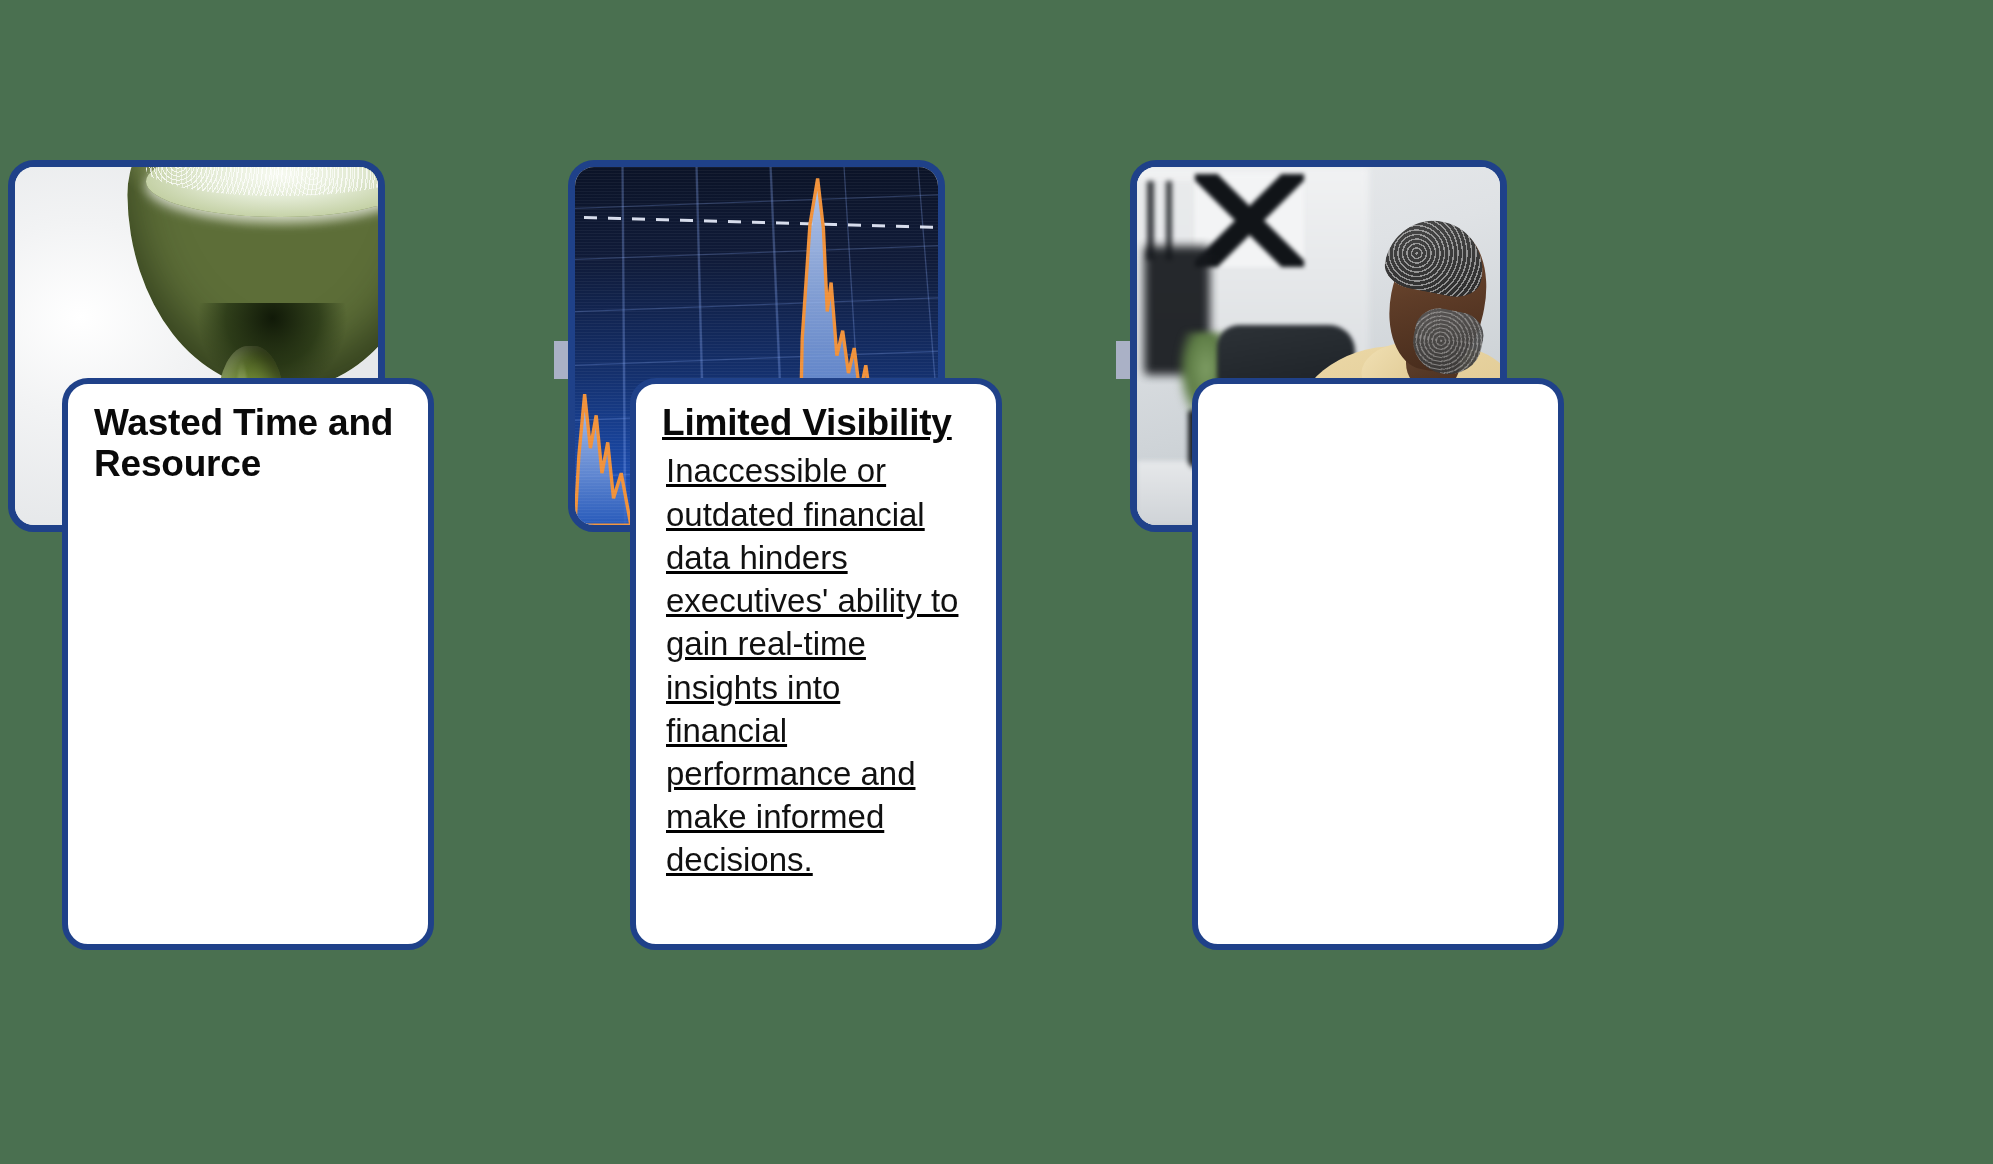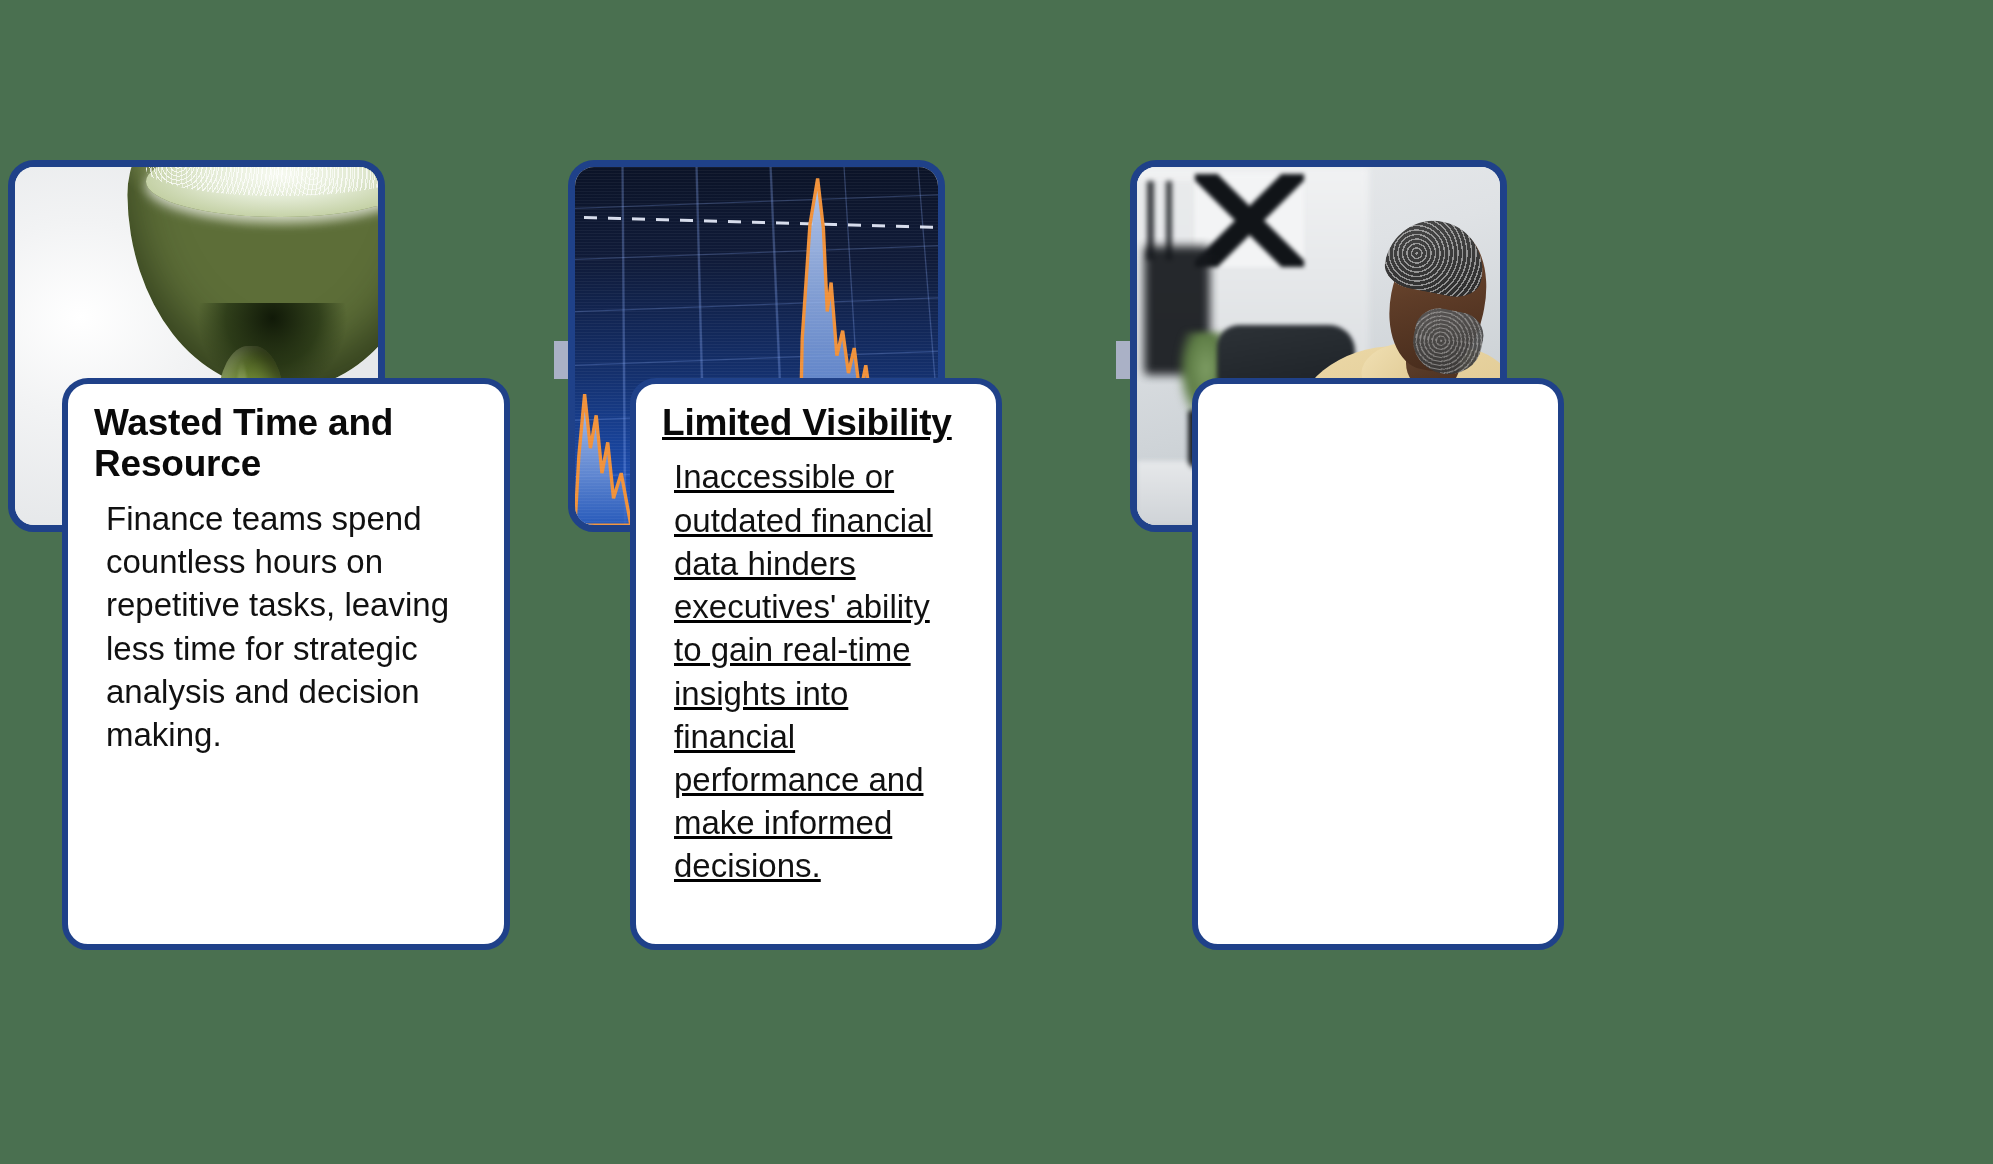--- a/index.html
+++ b/index.html
@@ -202,21 +202,21 @@
     border:6px solid #1f4189;
     border-radius:26px;
     box-sizing:border-box;
     padding:18px 24px 16px 26px;
   }
   .card-title{
     font-size:37px;font-weight:bold;color:#0a0a0a;
     line-height:1.12;margin:0 0 6px 0;letter-spacing:-.2px;
   }
   .card-body{
-    font-size:33px;color:#111111;line-height:1.31;margin:12px;white-space:pre-line;
+    font-size:33px;color:#111111;line-height:1.31;margin:4px;white-space:pre-line;
   }
 
   
   .arrow{position:absolute;}
 </style>
 </head>
 <body>
 
 <div class="tile" style="left:8px;top:160px;width:377px;height:372px;">
   <div class="tile-inner">
@@ -224,23 +224,22 @@
     <div class="hg-bowl"></div>
     <div class="hg-sandtop"></div>
     <div class="hg-sandgrain"></div>
     <div class="hg-waistdark"></div>
     <div class="hg-lowbowl"></div>
     <div class="hg-stem"></div>
     <div class="hg-stemhl"></div>
   </div>
 </div>
 
-<div class="card" style="left:62px;top:378px;width:448px;height:572px;">
+<div class="card" style="left:62px;top:378px;width:372px;height:572px;">
   <p class="card-title">Wasted Time and Resource</p>
-  <p class="card-body">Finance teams spend countless hours on repetitive tasks, leaving less time for strategic analysis and decision making.</p>
 </div>
 
 <div class="arrow" style="left:548px;top:305px;width:110px;height:110px;">
   <svg width="110" height="110" viewBox="0 0 110 110">
     <polygon points="6,36 58,36 58,10 104,55 58,100 58,74 6,74" fill="#aab1c6"></polygon>
   </svg>
 </div>
 
 <div class="tile" style="left:568px;top:160px;width:377px;height:372px;">
   <div class="tile-inner">

